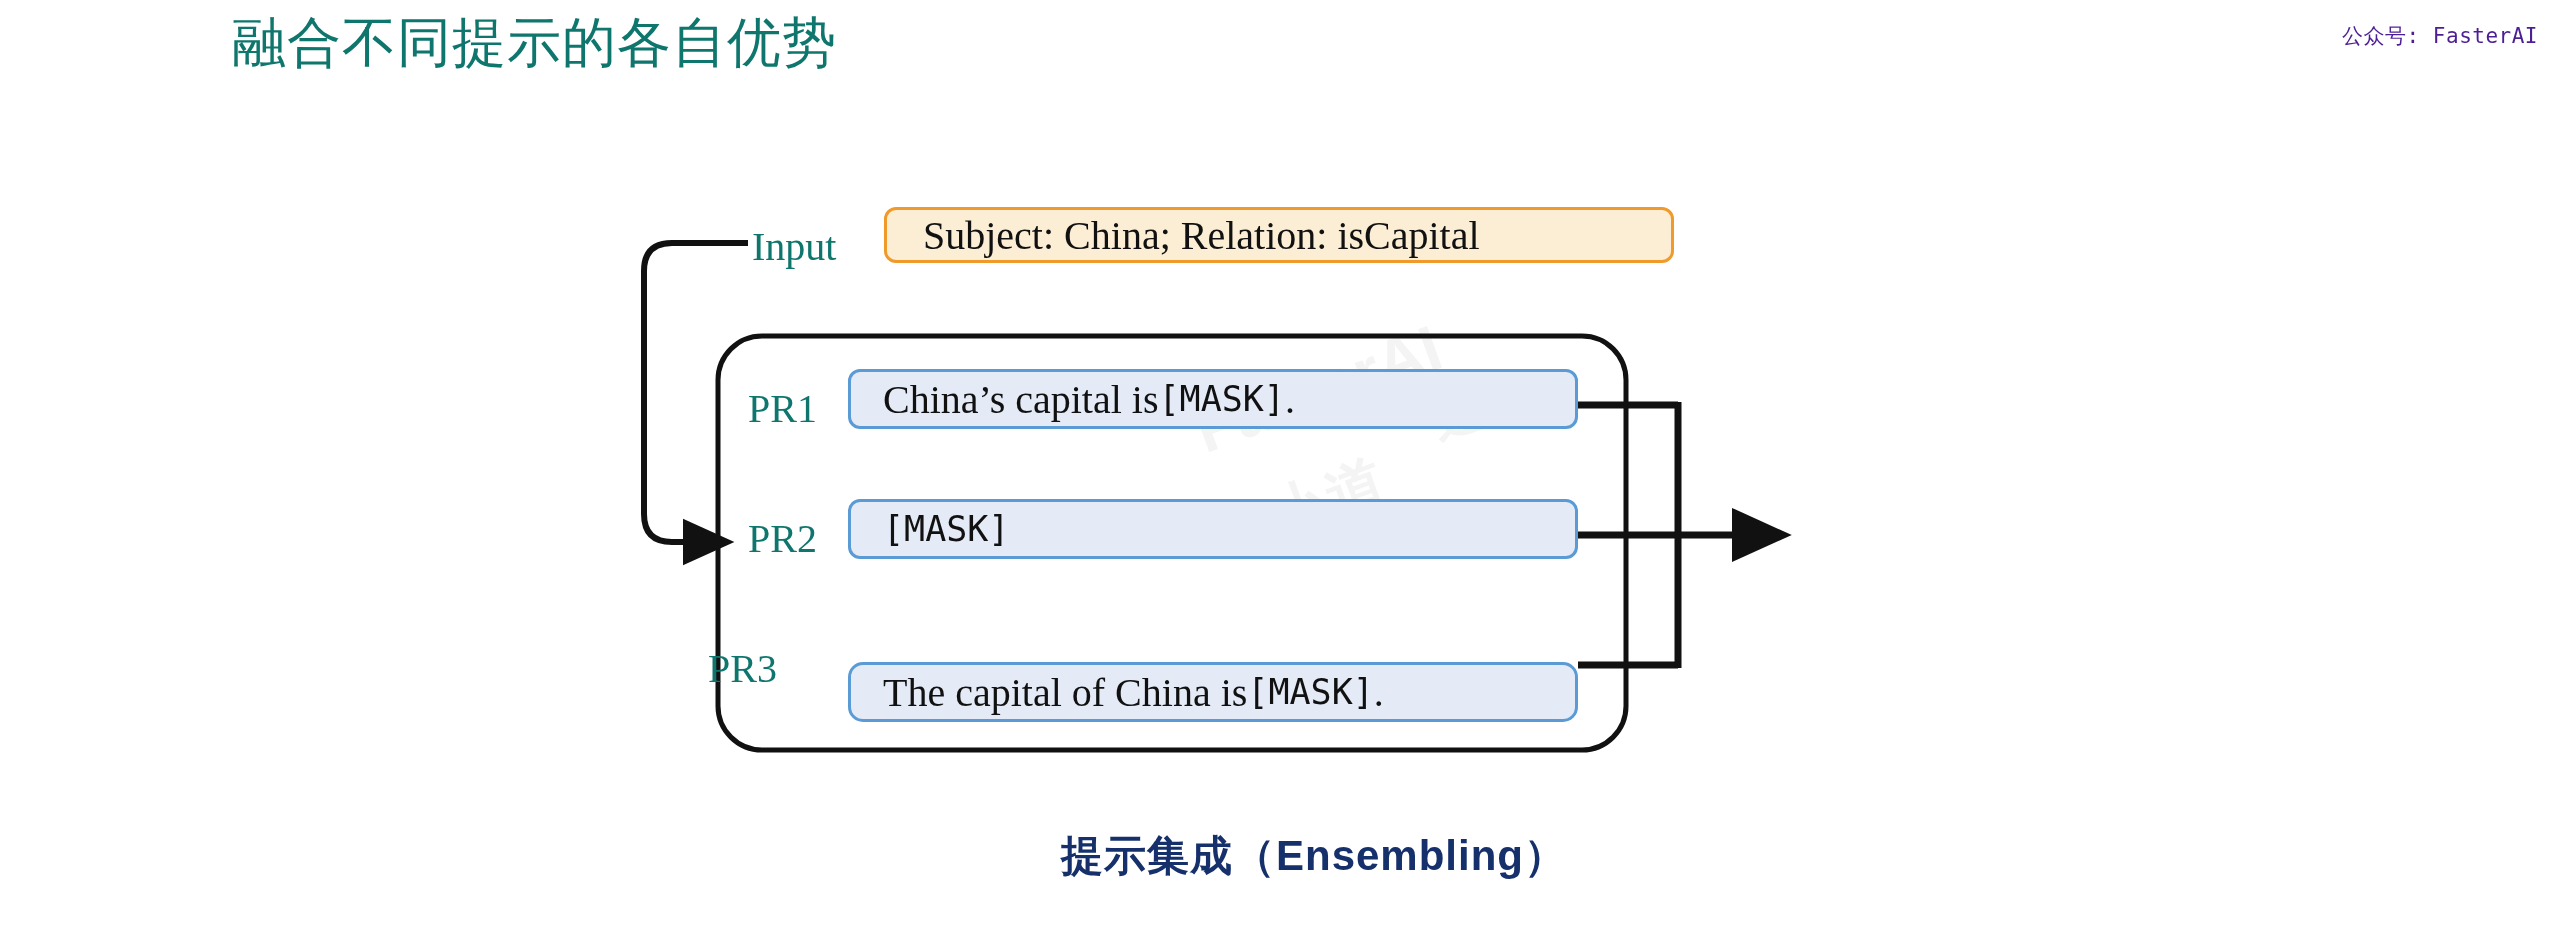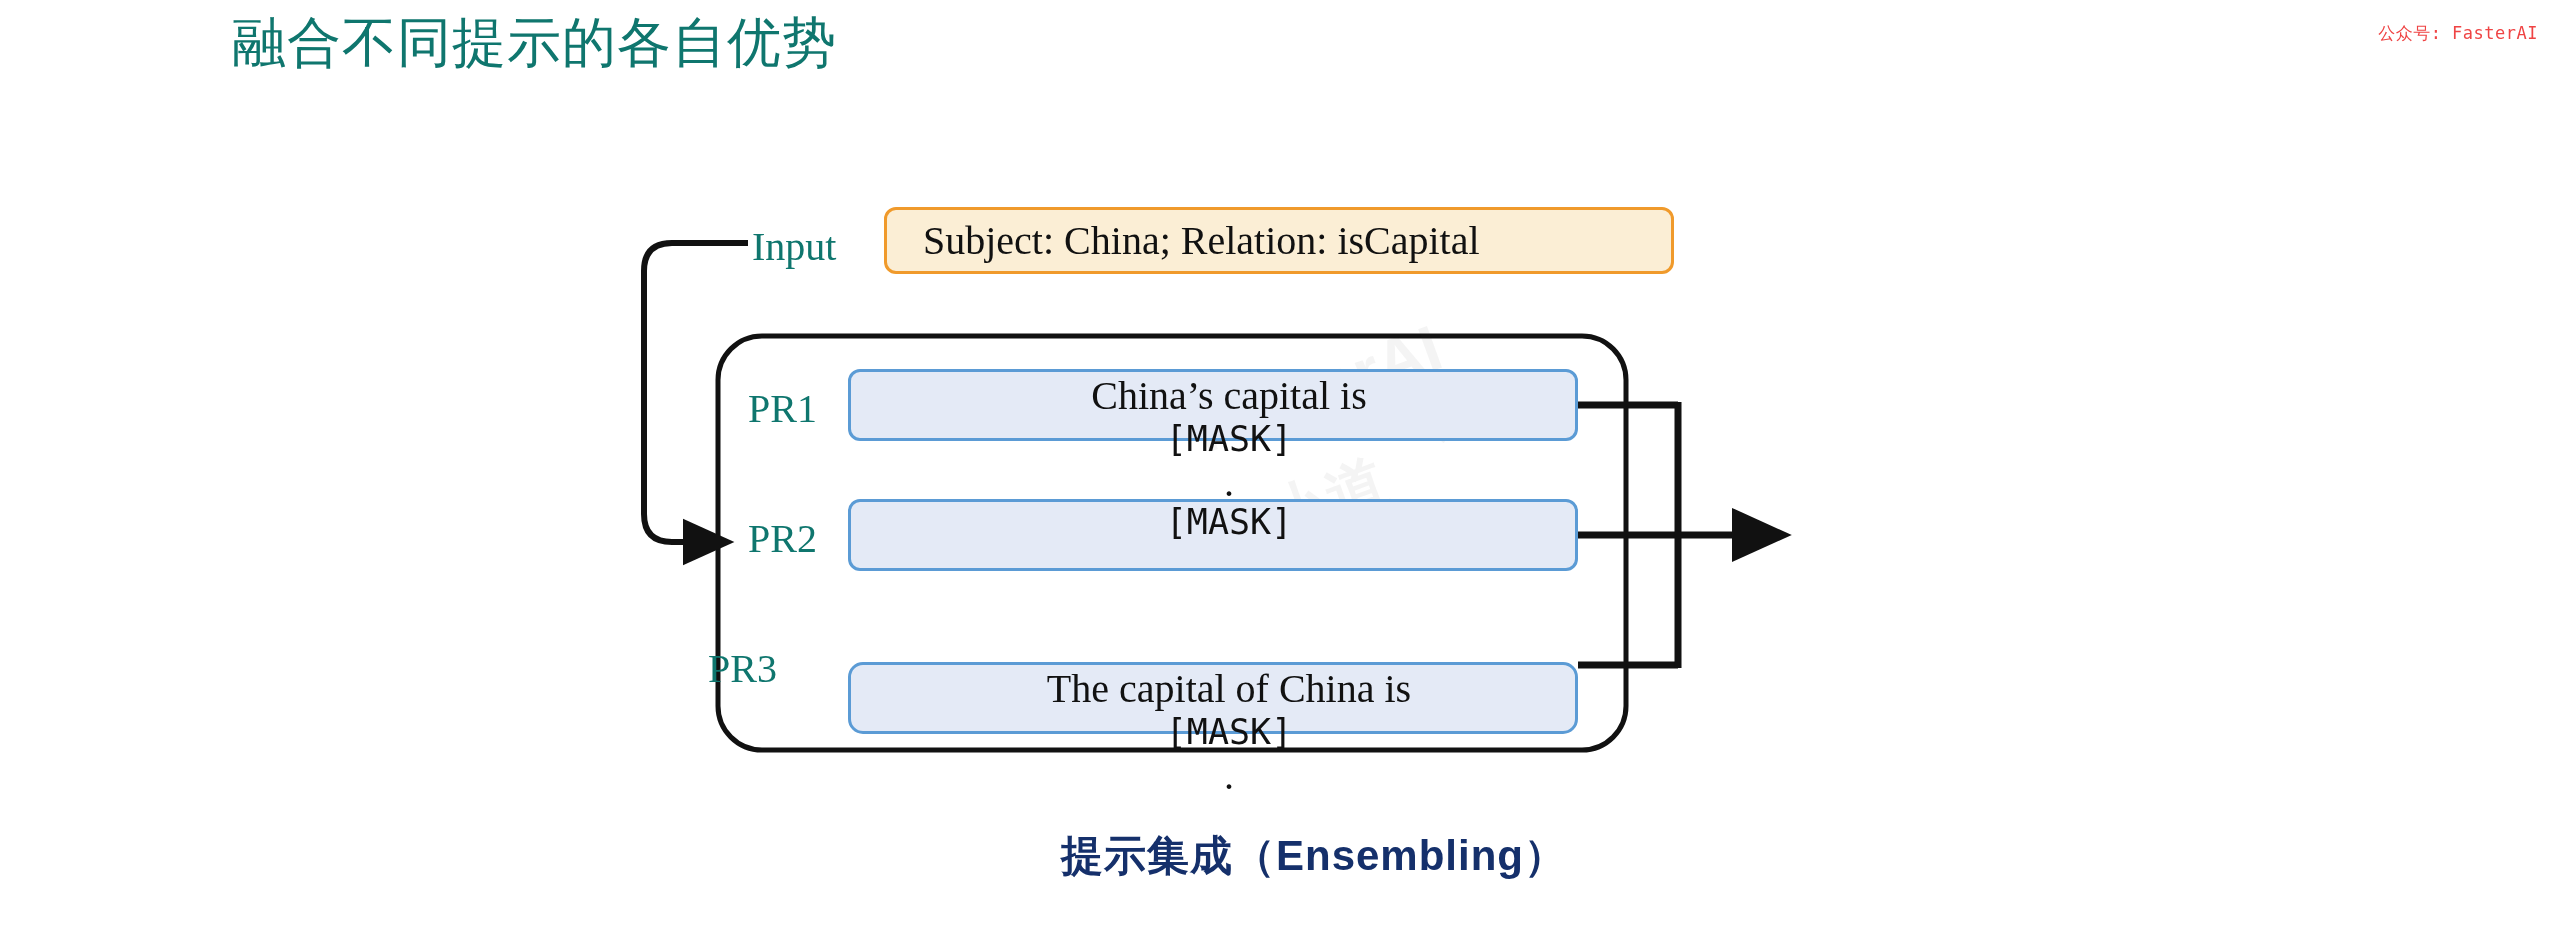--- a/index.html
+++ b/index.html
@@ -25,22 +25,22 @@
     line-height: 1.2;
     color: #0f766e;
     letter-spacing: 1px;
     white-space: nowrap;
   }
   #watermark-brand {
     position: absolute;
     right: 22px;
     top: 22px;
     font-family: "DejaVu Sans Mono", "Liberation Mono", monospace;
-    font-size: 17px;
-    color: #ef4444;
+    font-size: 21px;
+    color: #4c1d95;
     white-space: nowrap;
     letter-spacing: 0.5px;
   }
 
   
   #diagram {
     position: absolute;
     left: 0;
     top: 0;
     width: 2560px;
@@ -106,36 +106,35 @@
     font-family: "Liberation Serif", "DejaVu Serif", serif;
     font-size: 40px;
     color: #111111;
     white-space: nowrap;
   }
 
   #input-box {
     left: 884px;
     top: 207px;
     width: 790px;
-    height: 67px;
+    height: 56px;
     background: #fbeed5;
     border: 3px solid #f09a2b;
     border-radius: 12px;
     padding-left: 36px;
   }
 
   .prompt-box {
     background: #e4eaf6;
     border: 3px solid #5b9bd5;
     border-radius: 12px;
     left: 848px;
     width: 730px;
-    height: 72px;
+    height: 60px;
     padding-left: 32px;
-    flex-direction: column;
   }
   #pr1-box { top: 369px; }
   #pr2-box { top: 499px; }
   #pr3-box { top: 662px; border-radius: 15px; }
 
   .mono-tok {
     font-family: "DejaVu Sans Mono", "Liberation Mono", monospace;
     font-size: 35px;
   }
 

